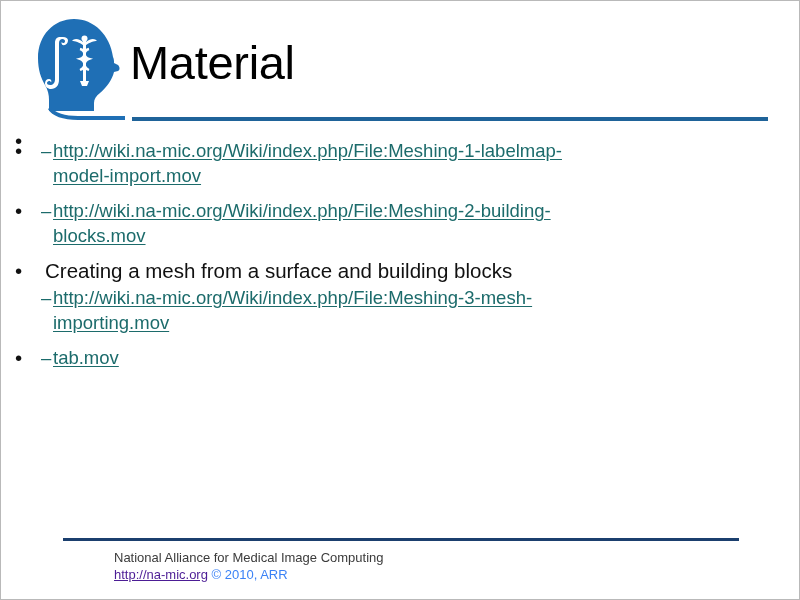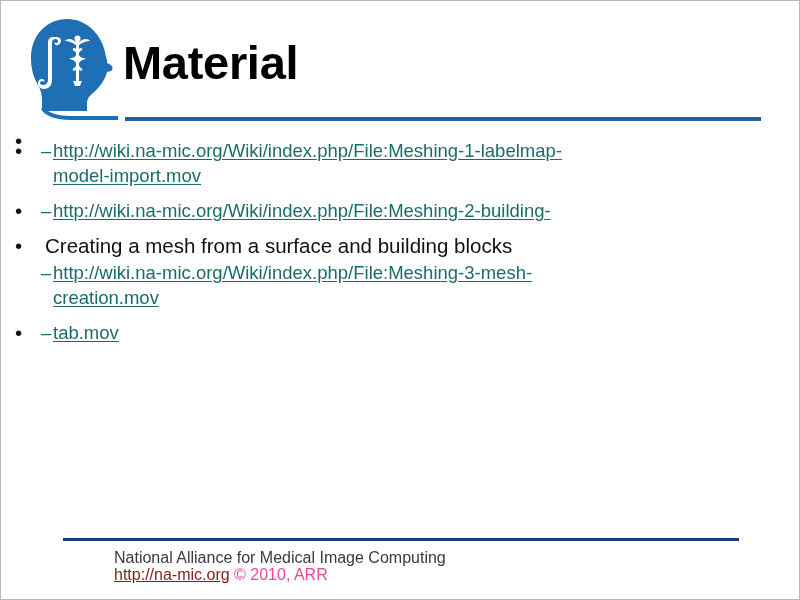--- a/index.html
+++ b/index.html
@@ -16,25 +16,24 @@
     height: 600px;
     background: #ffffff;
     border: 1px solid #b9b9b9;
     box-sizing: border-box;
     overflow: hidden;
   }
 
   
   .header {
     position: absolute;
-    left: 8px;
+    left: 15px;
     top: 0;
     width: 664px;
     height: 124px;
-    font-weight: bold;
   }
   .logo {
     position: absolute;
     left: 14px;
     top: 16px;
     width: 96px;
     height: 104px;
   }
   .logo svg { display: block; }
 
@@ -117,29 +116,29 @@
     left: 62px;
     top: 537px;
     width: 676px;
     height: 3px;
     background: #1b3f6e;
   }
   .footer {
     position: absolute;
     left: 113px;
     top: 548px;
-    font-size: 16px;
+    font-size: 13px;
     line-height: 17px;
     color: #3b3b3b;
   }
   .footer .site {
-    color: #7f1d1d;
+    color: #4c1d95;
     text-decoration: underline;
   }
-  .footer .cr { color: #ec4899; }
+  .footer .cr { color: #3b82f6; }
 </style>
 </head>
 <body>
 
 <div class="slide">
 
   <div class="header">
 
     <div class="logo">
       <svg width="96" height="104" viewBox="0 0 96 104" xmlns="http://www.w3.org/2000/svg">
@@ -191,33 +190,34 @@
 
     <div class="sp-b"></div>
 
     <div class="lvl1">
       <span class="dot">•</span>
     </div>
 
     <div class="lvl2">
       <span class="dash">–</span>
       <span class="lnk lnk-a">http://wiki.na-mic.org/Wiki/index.php/File:Meshing-2-building-</span>
+      <span class="lnk lnk-b">blocks.mov</span>
     </div>
 
     <div class="sp-b"></div>
 
     <div class="lvl1">
       <span class="dot">•</span>
       <span>Creating a mesh from a surface and building blocks</span>
     </div>
 
     <div class="lvl2">
       <span class="dash">–</span>
       <span class="lnk lnk-a">http://wiki.na-mic.org/Wiki/index.php/File:Meshing-3-mesh-</span>
-      <span class="lnk lnk-b">creation.mov</span>
+      <span class="lnk lnk-b">importing.mov</span>
     </div>
 
     <div class="sp-b"></div>
 
     <div class="lvl1">
       <span class="dot">•</span>
     </div>
 
     <div class="lvl2">
       <span class="dash">–</span>

